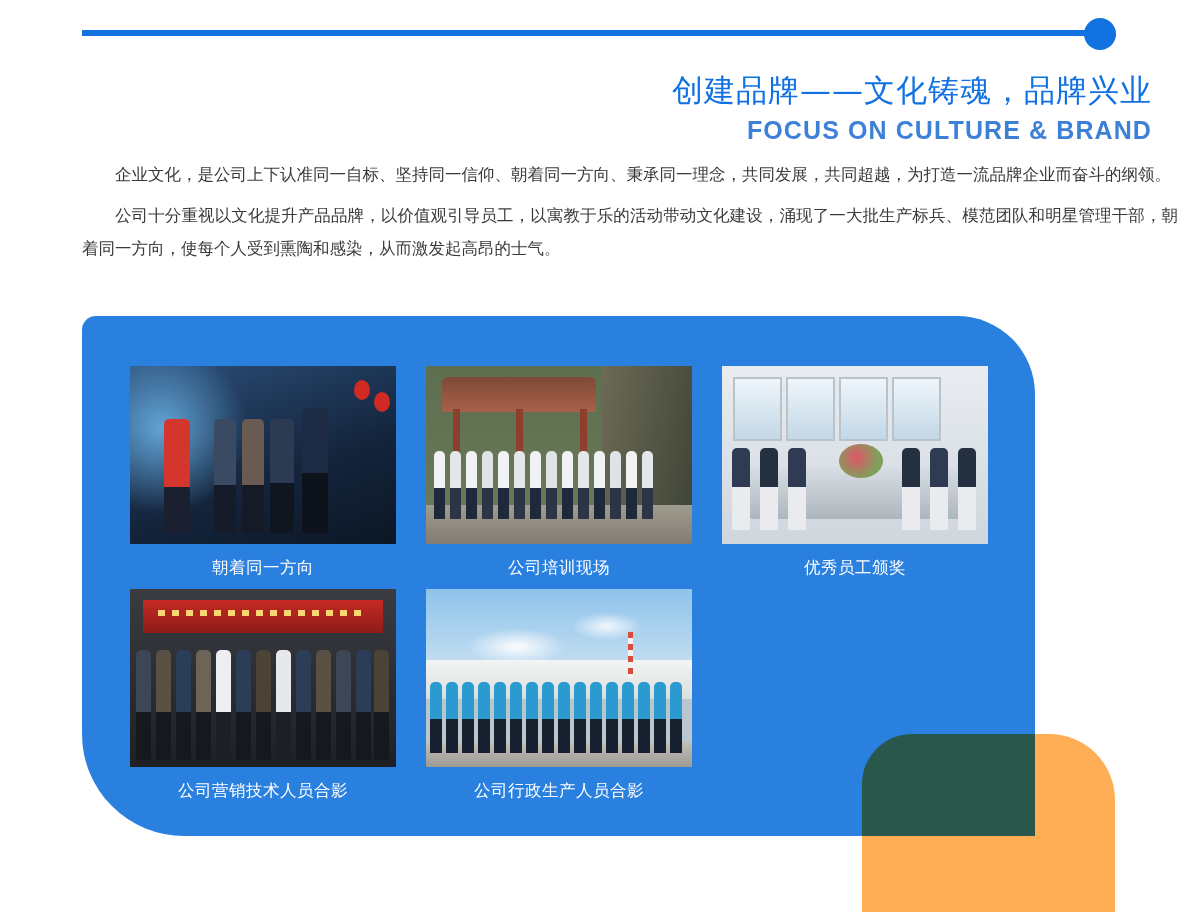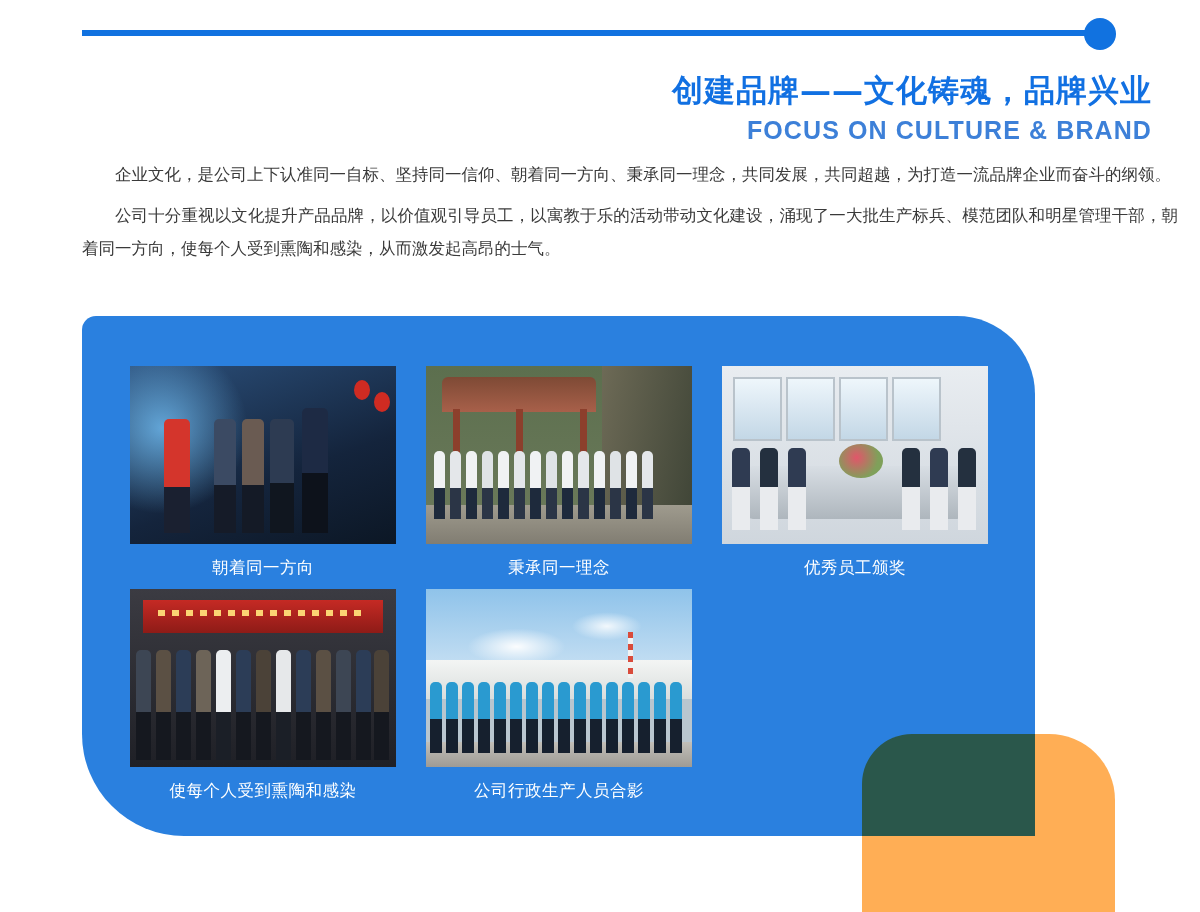--- a/index.html
+++ b/index.html
@@ -38,21 +38,21 @@
   
   .heading-block {
     position: absolute;
     right: 48px;
     top: 70px;
     text-align: right;
   }
   .headline-cn {
     font-family: "DejaVu Sans", "Liberation Sans", sans-serif;
     font-size: 31px;
-    font-weight: bold;
+    font-weight: normal;
     color: #1170e2;
     letter-spacing: 1px;
     line-height: 1.3;
     white-space: nowrap;
   }
   .headline-en {
     margin-top: 6px;
     font-family: "Liberation Sans", sans-serif;
     font-size: 25px;
     font-weight: 700;
@@ -275,21 +275,21 @@
         <i style="left:104px;background:linear-gradient(#f0f2f3 55%,#1e2a3c 55%)"></i>
         <i style="left:120px;background:linear-gradient(#dfe3e6 55%,#2b3546 55%)"></i>
         <i style="left:136px;background:linear-gradient(#f0f2f3 55%,#1e2a3c 55%)"></i>
         <i style="left:152px;background:linear-gradient(#e4e7ea 55%,#2b3546 55%)"></i>
         <i style="left:168px;background:linear-gradient(#f0f2f3 55%,#1e2a3c 55%)"></i>
         <i style="left:184px;background:linear-gradient(#dfe3e6 55%,#2b3546 55%)"></i>
         <i style="left:200px;background:linear-gradient(#f0f2f3 55%,#1e2a3c 55%)"></i>
         <i style="left:216px;background:linear-gradient(#e4e7ea 55%,#2b3546 55%)"></i>
       </div>
     </div>
-    <div class="caption">秉承同一理念</div>
+    <div class="caption">公司培训现场</div>
   </div>
 
   <div class="cell">
     <div class="photo p4">
       <div class="win" style="left:4%"></div>
       <div class="win" style="left:24%"></div>
       <div class="win" style="left:44%"></div>
       <div class="win" style="left:64%"></div>
       <div class="table"></div>
       <div class="flower"></div>
@@ -317,21 +317,21 @@
         <i style="left:106px;width:15px;background:linear-gradient(#2c3d57 56%,#15181f 56%)"></i>
         <i style="left:126px;width:15px;background:linear-gradient(#4b4238 56%,#15181f 56%)"></i>
         <i style="left:146px;width:15px;background:linear-gradient(#e6e8ea 56%,#1b1f27 56%)"></i>
         <i style="left:166px;width:15px;background:linear-gradient(#2c3d57 56%,#15181f 56%)"></i>
         <i style="left:186px;width:15px;background:linear-gradient(#5b5044 56%,#15181f 56%)"></i>
         <i style="left:206px;width:15px;background:linear-gradient(#3d4654 56%,#15181f 56%)"></i>
         <i style="left:226px;width:15px;background:linear-gradient(#2c3d57 56%,#15181f 56%)"></i>
         <i style="left:244px;width:15px;background:linear-gradient(#4b4238 56%,#15181f 56%)"></i>
       </div>
     </div>
-    <div class="caption">使每个人受到熏陶和感染</div>
+    <div class="caption">公司营销技术人员合影</div>
   </div>
 
   <div class="cell">
     <div class="photo p6">
       <div class="sky" style="height:52%"></div>
       <div class="factory"></div>
       <div class="pole"></div>
       <div class="ground" style="height:14%;background:linear-gradient(#c2bfb8,#9e9b95)"></div>
       <div class="row-people" style="bottom:8%;height:40%">
         <i style="left:4px;width:12px;background:linear-gradient(#2a9ad0 52%,#16202e 52%)"></i>

